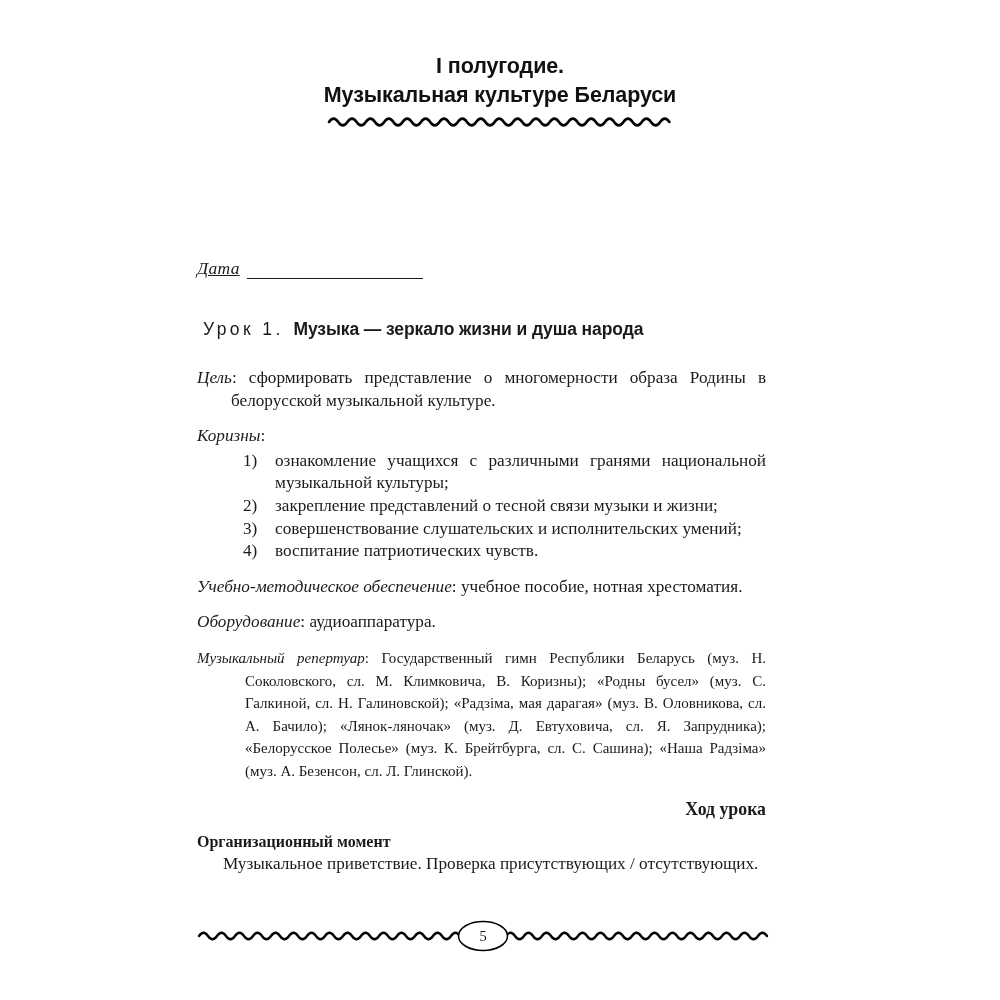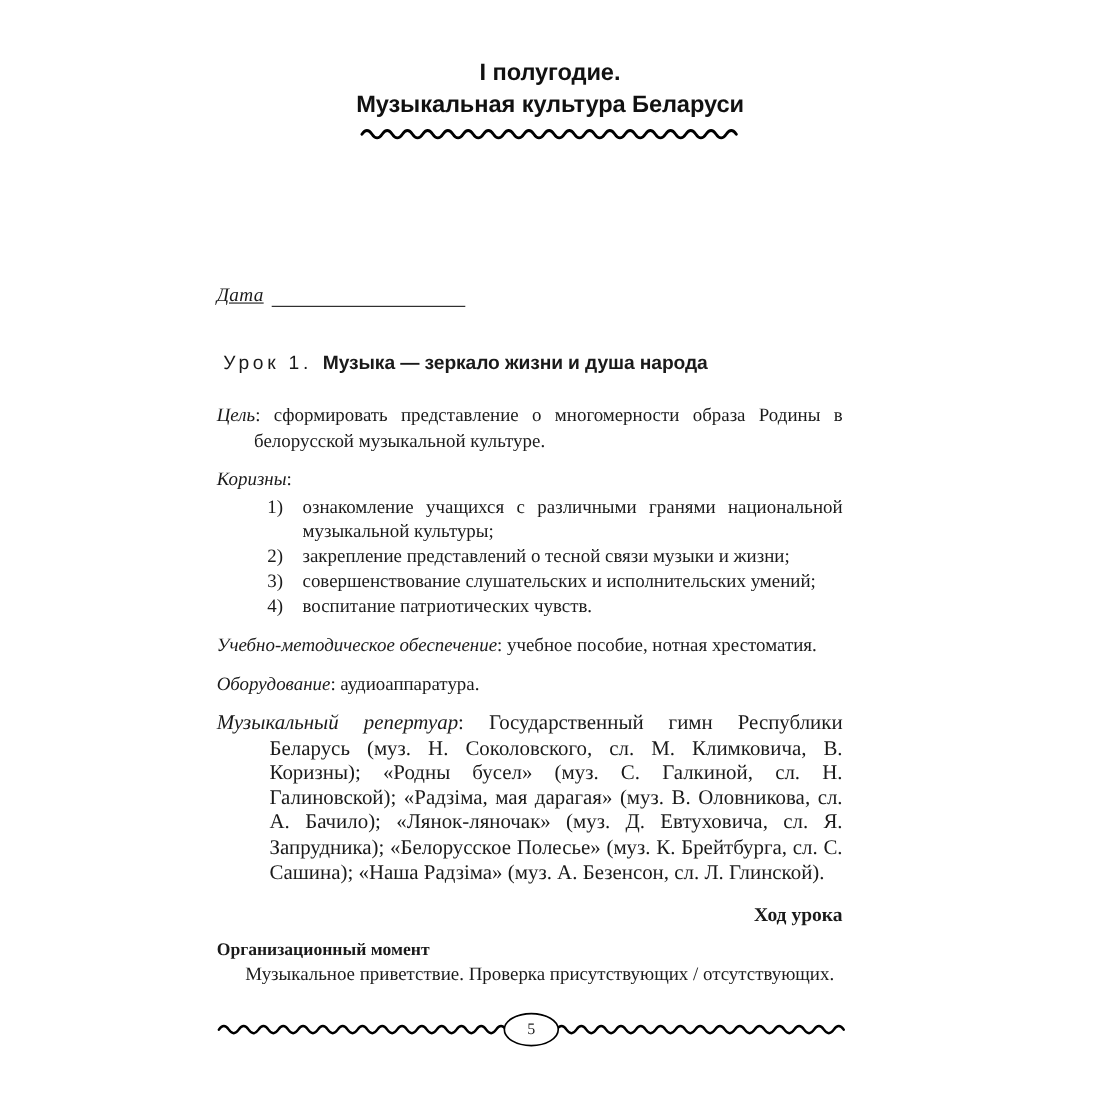--- a/index.html
+++ b/index.html
@@ -128,21 +128,21 @@
     margin-bottom: 0;
   }
   ol.tasks li .num {
     display: inline-block;
     width: 32px;
     text-indent: 0;
   }
 
   
   .repertoire {
-    font-size: 19px;
+    font-size: 15px;
     line-height: 22.6px;
     text-align: justify;
     padding-left: 48px;
     text-indent: -48px;
     margin-bottom: 16px;
   }
   .repertoire .it { font-style: italic; }
 
   
   .course-heading {
@@ -182,21 +182,21 @@
     color: #1a1a1a;
   }
 </style>
 </head>
 <body>
 
 <div class="page">
 
   <div class="title-block">
     <div class="title-line">I полугодие.</div>
-    <div class="title-line">Музыкальная культура Беларуси</div>
+    <div class="title-line">Музыкальная культуре Беларуси</div>
     <svg class="title-wave" width="346" height="16" viewBox="0 0 346 16">
       <path d="M2,9 Q6.6,2.2 11.2,9 T20.4,9 T29.6,9 T38.8,9 T48,9 T57.2,9 T66.4,9 T75.6,9 T84.8,9 T94,9 T103.2,9 T112.4,9 T121.6,9 T130.8,9 T140,9 T149.2,9 T158.4,9 T167.6,9 T176.8,9 T186,9 T195.2,9 T204.4,9 T213.6,9 T222.8,9 T232,9 T241.2,9 T250.4,9 T259.6,9 T268.8,9 T278,9 T287.2,9 T296.4,9 T305.6,9 T314.8,9 T324,9 T333.2,9 T342.4,9" fill="none" stroke="#000000" stroke-width="2.6" stroke-linecap="round"></path>
     </svg>
   </div>
 
   <div class="body-col">
 
     <div class="date-row">
       <span class="date-label">Дата</span>
       <span class="date-blank"></span>

